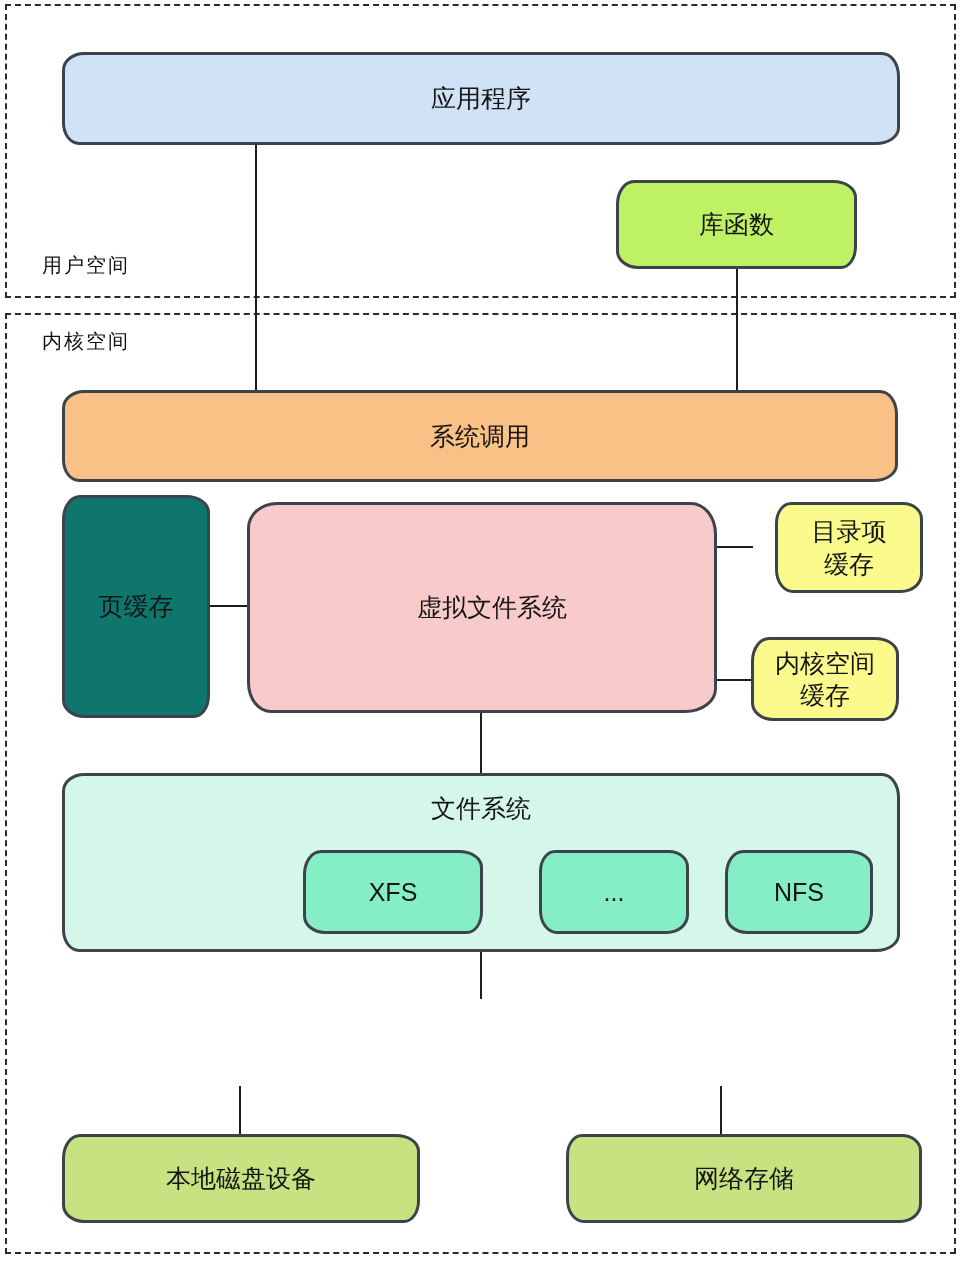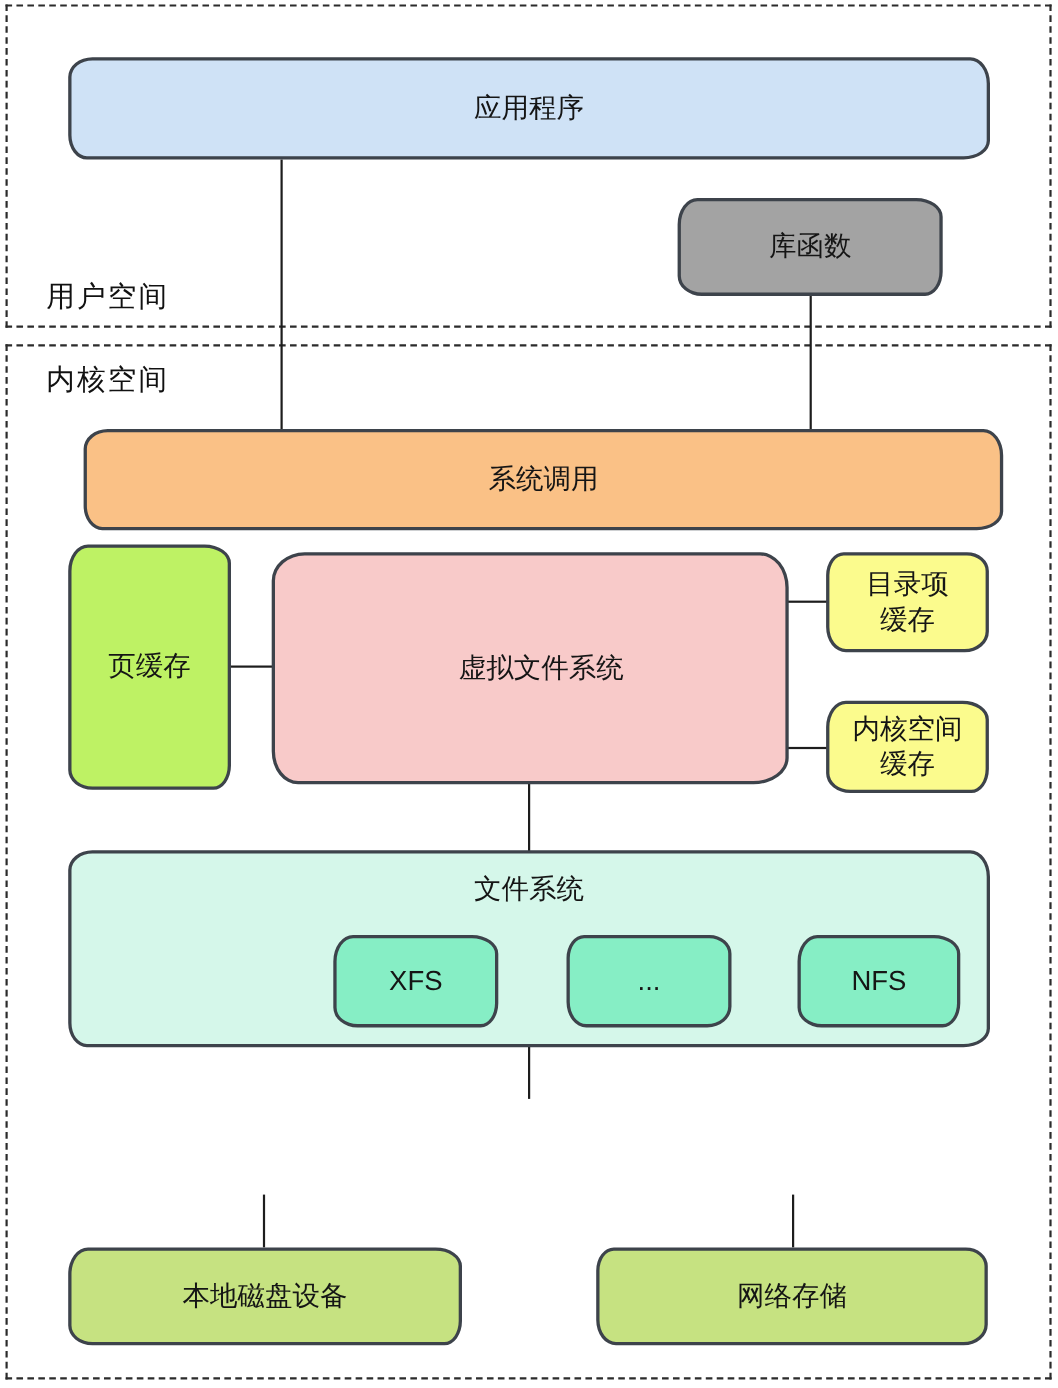--- a/index.html
+++ b/index.html
@@ -1,31 +1,31 @@
 <!DOCTYPE html>
 <html><head>
 <meta charset="utf-8">
 <style>
   html,body { margin:0; padding:0; background:#ffffff; }
   body { font-family:"Liberation Sans","DejaVu Sans",sans-serif; color:#1d1d1d; }
   .canvas { position:relative; width:962px; height:1262px; background:#ffffff; overflow:hidden; }
 
   .region { position:absolute; border:2px dashed #2b2b2b; box-sizing:border-box; background:transparent; }
-  .region-label { position:absolute; font-size:26px; letter-spacing:2px; color:#111; }
+  .region-label { position:absolute; font-size:20px; letter-spacing:2px; color:#111; }
 
   .node {
     position:absolute; box-sizing:border-box;
     border:3.5px solid #3d434b;
     display:flex; flex-direction:column; align-items:center; justify-content:center;
     font-size:25px; text-align:center; line-height:1.3; color:#151515;
   }
   
   .r1 { border-radius:22px 18px 24px 17px / 18px 24px 17px 22px; }
   .r2 { border-radius:18px 24px 16px 22px / 24px 17px 22px 18px; }
-  .r3 { border-radius:16px 20px 22px 18px / 21px 17px 19px 23px; }
+  .r3 { border-radius:16px 20px 22px 18px / 21px 17px 19px 23px;margin-left:24px; }
 
   .edge { position:absolute; background:#1d1d1d; }
 
   .fs-title { position:absolute; left:0; right:0; top:16px; text-align:center; font-size:25px; }
 </style>
 </head>
 <body>
 
 <div class="canvas">
 
@@ -42,49 +42,49 @@
   <div class="edge" style="left:715px; top:679px; width:38px; height:2px;"></div>
   <div class="edge" style="left:480px; top:711px; width:2px; height:63px;"></div>
   <div class="edge" style="left:480px; top:950px; width:2px; height:49px;"></div>
   <div class="edge" style="left:239px; top:1086px; width:2px; height:48px;"></div>
   <div class="edge" style="left:720px; top:1086px; width:2px; height:48px;"></div>
 
   <div class="node r1" style="left:62px; top:52px; width:838px; height:93px; background:#cfe2f6;text-align:right;">
     <span>应用程序</span>
   </div>
 
-  <div class="node r2" style="left:616px; top:180px; width:241px; height:89px; background:#a3a3a3;">
+  <div class="node r2" style="left:616px; top:180px; width:241px; height:89px; background:#bef264;">
     <span>库函数</span>
   </div>
 
-  <div class="node r1" style="left:62px; top:390px; width:836px; height:92px; background:#fac186;margin-left:14px;">
+  <div class="node r1" style="left:62px; top:390px; width:836px; height:92px; background:#fac186;">
     <span>系统调用</span>
   </div>
 
-  <div class="node r2" style="left:62px; top:495px; width:148px; height:223px; background:#bef264;text-align:right;">
+  <div class="node r2" style="left:62px; top:495px; width:148px; height:223px; background:#0f766e;text-align:right;">
     <span>页缓存</span>
   </div>
 
   <div class="node r1" style="left:247px; top:502px; width:470px; height:211px; background:#f8cac9; border-radius:30px 26px 32px 24px / 26px 32px 24px 30px;padding-left:20px;">
     <span>虚拟文件系统</span>
   </div>
 
   <div class="node r3" style="left:751px; top:502px; width:148px; height:91px; background:#fbfb8d;">
     <span>目录项</span>
     <span>缓存</span>
   </div>
 
   <div class="node r2" style="left:751px; top:637px; width:148px; height:84px; background:#fbfb8d;">
     <span>内核空间</span>
     <span>缓存</span>
   </div>
 
   <div class="node r1" style="left:62px; top:773px; width:838px; height:179px; background:#d5f7ea; justify-content:flex-start;">
     <div class="fs-title">文件系统</div>
-    <div class="node r2" style="left:238px; top:74px; width:150px; height:84px; background:#86eec5; border-width:3px;">
+    <div class="node r2" style="left:238px; top:74px; width:180px; height:84px; background:#86eec5; border-width:3px;">
       <span>XFS</span>
     </div>
     <div class="node r3" style="left:450px; top:74px; width:150px; height:84px; background:#86eec5; border-width:3px;">
       <span>...</span>
     </div>
     <div class="node r2" style="left:660px; top:74px; width:148px; height:84px; background:#86eec5; border-width:3px;">
       <span>NFS</span>
     </div>
   </div>
 

